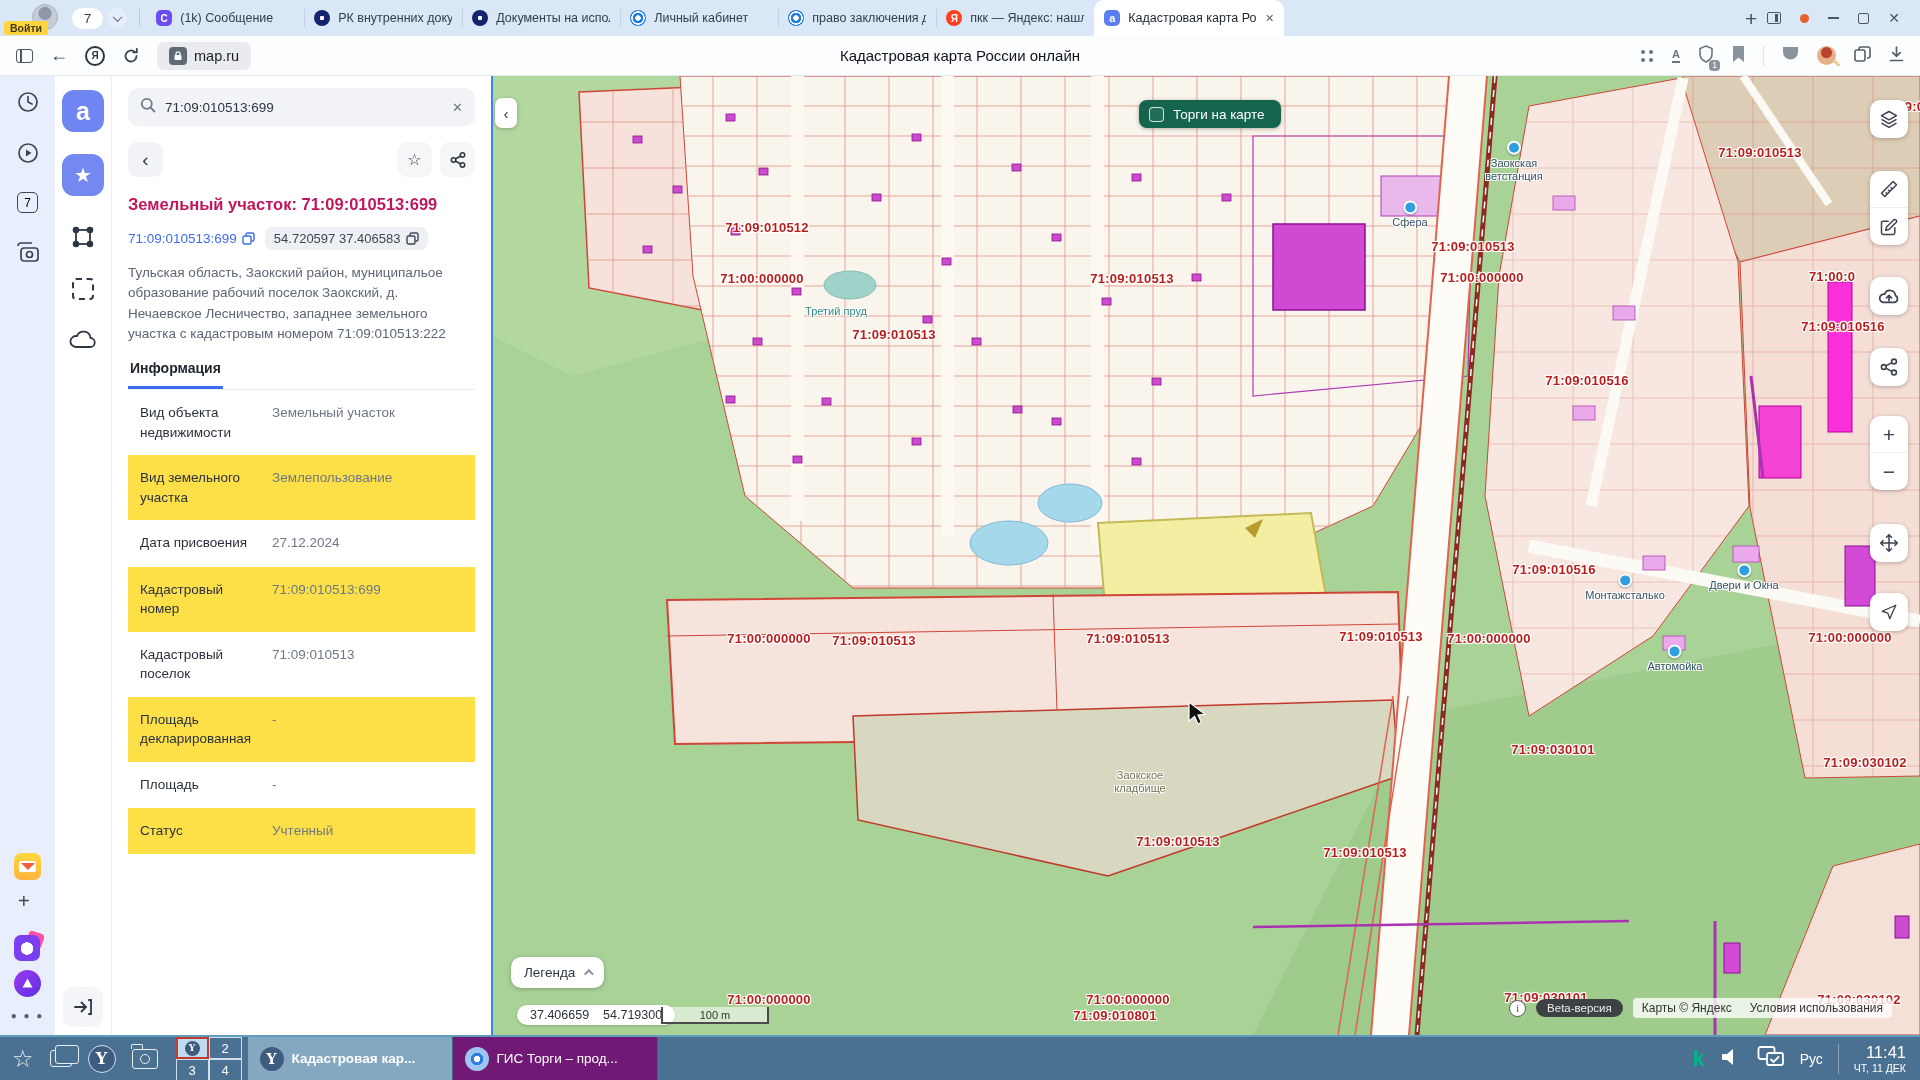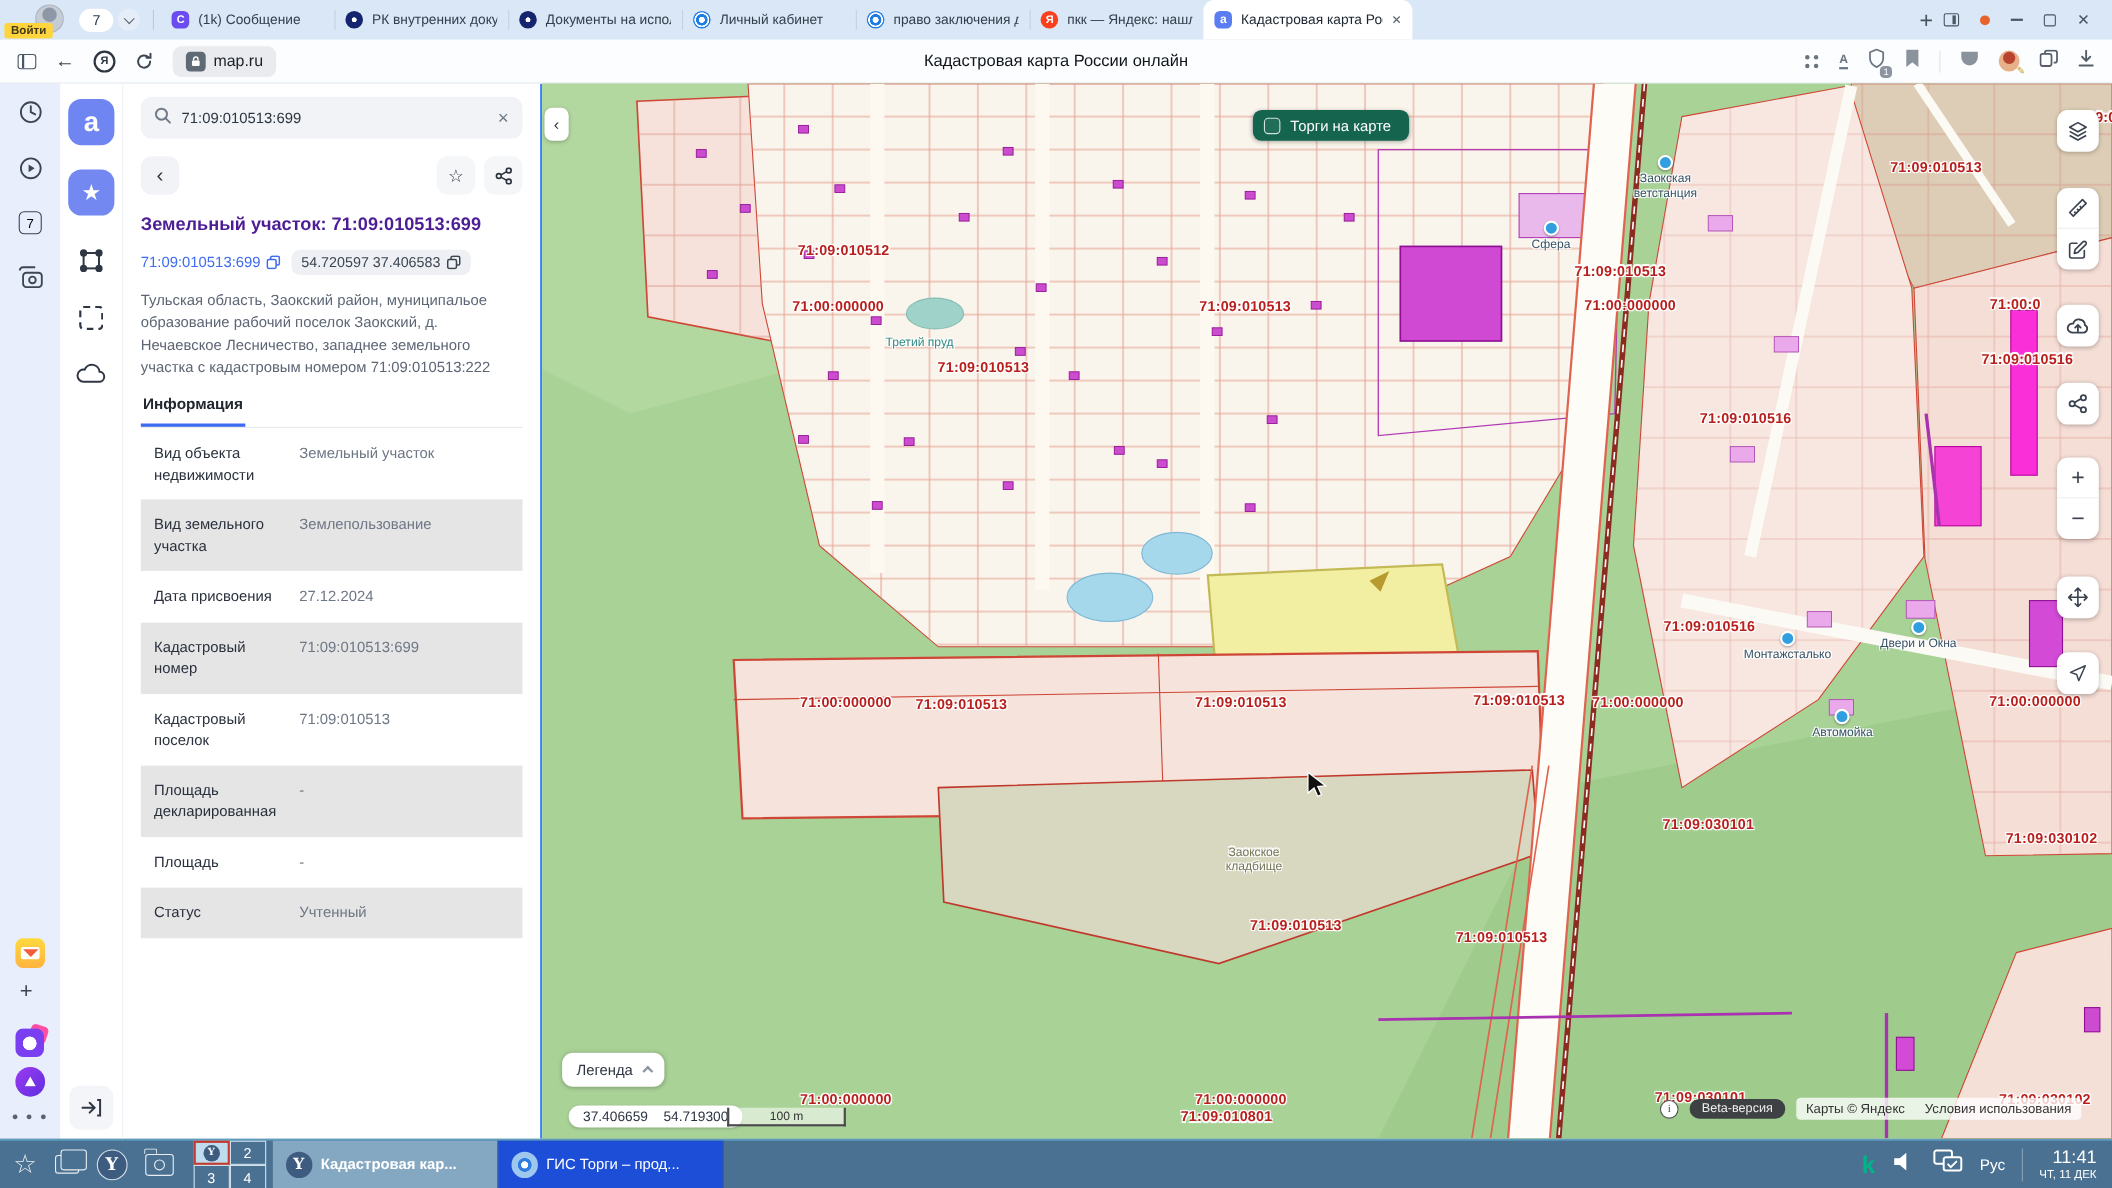--- a/index.html
+++ b/index.html
@@ -102,29 +102,29 @@
   
   .panel{width:381px;background:#fff;border-right:2px solid #3b82f6;flex:none;padding:12px 16px 0;overflow:hidden;}
   .searchbox{background:#f1f3f6;border-radius:10px;height:38px;display:flex;align-items:center;gap:9px;padding:0 12px;}
   .searchval{flex:1;font-size:13.5px;color:#2c3540;}
   .clearx{font-size:13px;color:#707a86;}
   .navrow{margin-top:16px;display:flex;align-items:center;}
   .backbtn{width:35px;height:35px;border-radius:10px;background:#f1f3f6;display:flex;align-items:center;justify-content:center;
     font-size:19px;color:#2c3540;}
   .navright{margin-left:auto;display:flex;gap:8px;}
   .iconbtn{width:35px;height:35px;border-radius:10px;background:#f5f6f8;display:flex;align-items:center;justify-content:center;color:#2c3540;}
-  .ptitle{margin-top:18px;font-size:16.5px;font-weight:bold;color:#4c1d95;}
+  .ptitle{margin-top:18px;font-size:16.5px;font-weight:bold;color:#be185d;}
   .chiprow{margin-top:13px;display:flex;align-items:center;gap:10px;}
   .cadlink{color:#3e6bef;font-size:13.5px;display:flex;align-items:center;gap:5px;}
   .coordchip{background:#eef0f4;border-radius:8px;padding:4px 9px;font-size:13px;color:#3c4653;display:flex;align-items:center;gap:6px;}
   .pdesc{margin-top:13px;font-size:13.5px;line-height:1.5;color:#5d6675;}
   .ptabrow{margin-top:15px;border-bottom:1px solid #e7eaee;}
   .ptab{display:inline-block;font-size:14px;font-weight:bold;color:#20272f;padding:0 2px 10px;border-bottom:3px solid #3e6bef;}
   .irow{display:flex;gap:14px;padding:13px 12px;min-height:18px;}
-  .irow.alt{background:#e5e5e5;}
+  .irow.alt{background:#fde047;}
   .ilabel{width:118px;flex:none;font-size:13.5px;color:#2a313d;line-height:1.45;}
   .ival{flex:1;font-size:13.5px;color:#6e7785;line-height:1.5;}
   .ilink{display:block;margin-top:7px;color:#3e6bef;text-decoration:underline;font-size:13.5px;}
 
   
   .map{flex:1;position:relative;overflow:hidden;background:#a9d297;}
   .map-svg{position:absolute;inset:0;width:100%;height:100%;}
   .cad-label{position:absolute;transform:translate(-50%,-50%);font-size:13px;font-weight:bold;color:#b81f1c;
     white-space:nowrap;letter-spacing:.2px;
     text-shadow:-1px -1px 0 #fff,1px -1px 0 #fff,-1px 1px 0 #fff,1px 1px 0 #fff,0 0 3px #fff;}
@@ -171,21 +171,21 @@
     font-family:"DejaVu Serif",serif;font-weight:bold;font-size:16px;display:flex;align-items:center;justify-content:center;}
   .tfolder{width:26px;height:20px;border:1.8px solid #e9eef2;border-radius:3px;position:relative;}
   .tfolder::before{content:"";position:absolute;left:-2px;top:-6px;width:10px;height:4px;border:1.8px solid #e9eef2;border-bottom:none;border-radius:2px 2px 0 0;}
   .tfolder::after{content:"";position:absolute;left:7px;top:4px;width:8px;height:8px;border:1.8px solid #e9eef2;border-radius:50%;}
   .pager{display:grid;grid-template-columns:33px 33px;grid-template-rows:22px 22px;margin:0 6px;}
   .pcell{border:1px solid #cfe0ec;display:flex;align-items:center;justify-content:center;font-size:13px;color:#fff;}
   .pcell.active{background:#bfdcee;border:2px solid #c23b2e;}
   .miniy{width:15px;height:15px;border-radius:50%;background:#3d5c80;color:#fff;font-family:"DejaVu Serif",serif;
     font-size:9px;font-weight:bold;display:flex;align-items:center;justify-content:center;}
   .tasks{display:flex;align-items:stretch;}
-  .task{display:flex;align-items:center;gap:8px;padding:0 12px;width:205px;background:#1d4ed8;border-right:1px solid #416282;
+  .task{display:flex;align-items:center;gap:8px;padding:0 12px;width:205px;background:#701a75;border-right:1px solid #416282;
     font-size:13.5px;white-space:nowrap;overflow:hidden;}
   .task .favicon{width:24px;height:24px;font-size:14px;}
   .task.active{background:#84a7c2;font-weight:bold;}
   .tray{margin-left:auto;display:flex;align-items:center;gap:15px;padding-right:14px;}
   .klogo{color:#00b488;font-weight:bold;font-size:22px;}
   .lang{font-size:14px;}
   .traydiv{width:1px;height:30px;background:rgba(255,255,255,.35);}
   .clockblk{text-align:right;line-height:1.15;}
   .clocktime{font-size:16.5px;}
   .clockdate{font-size:10.5px;}

